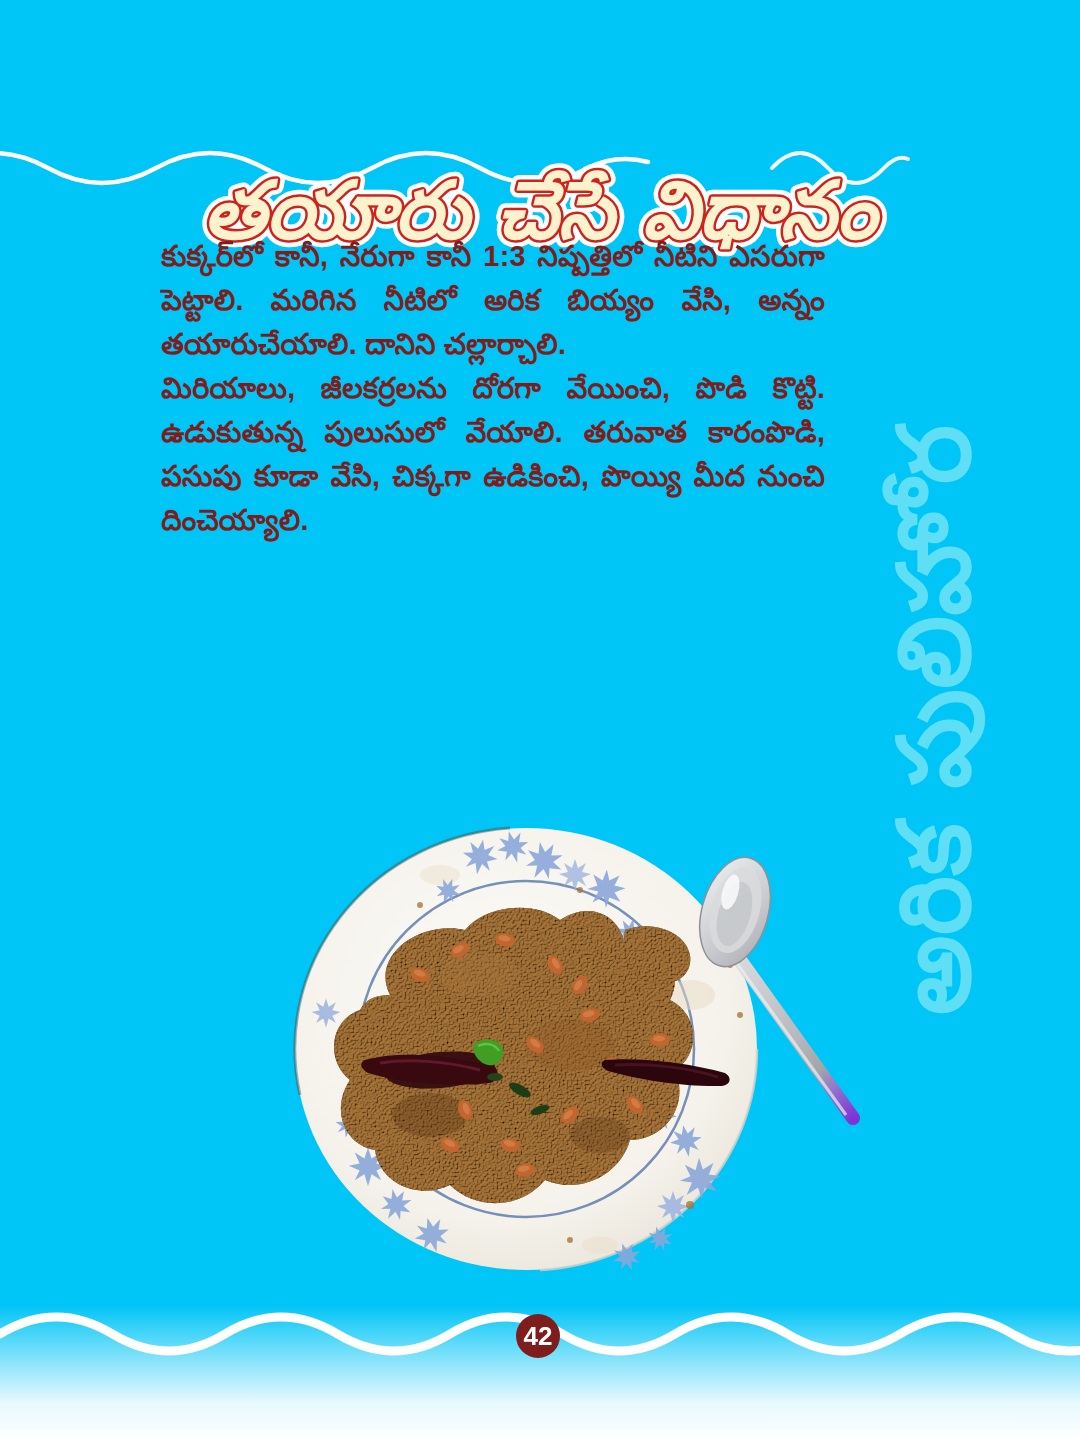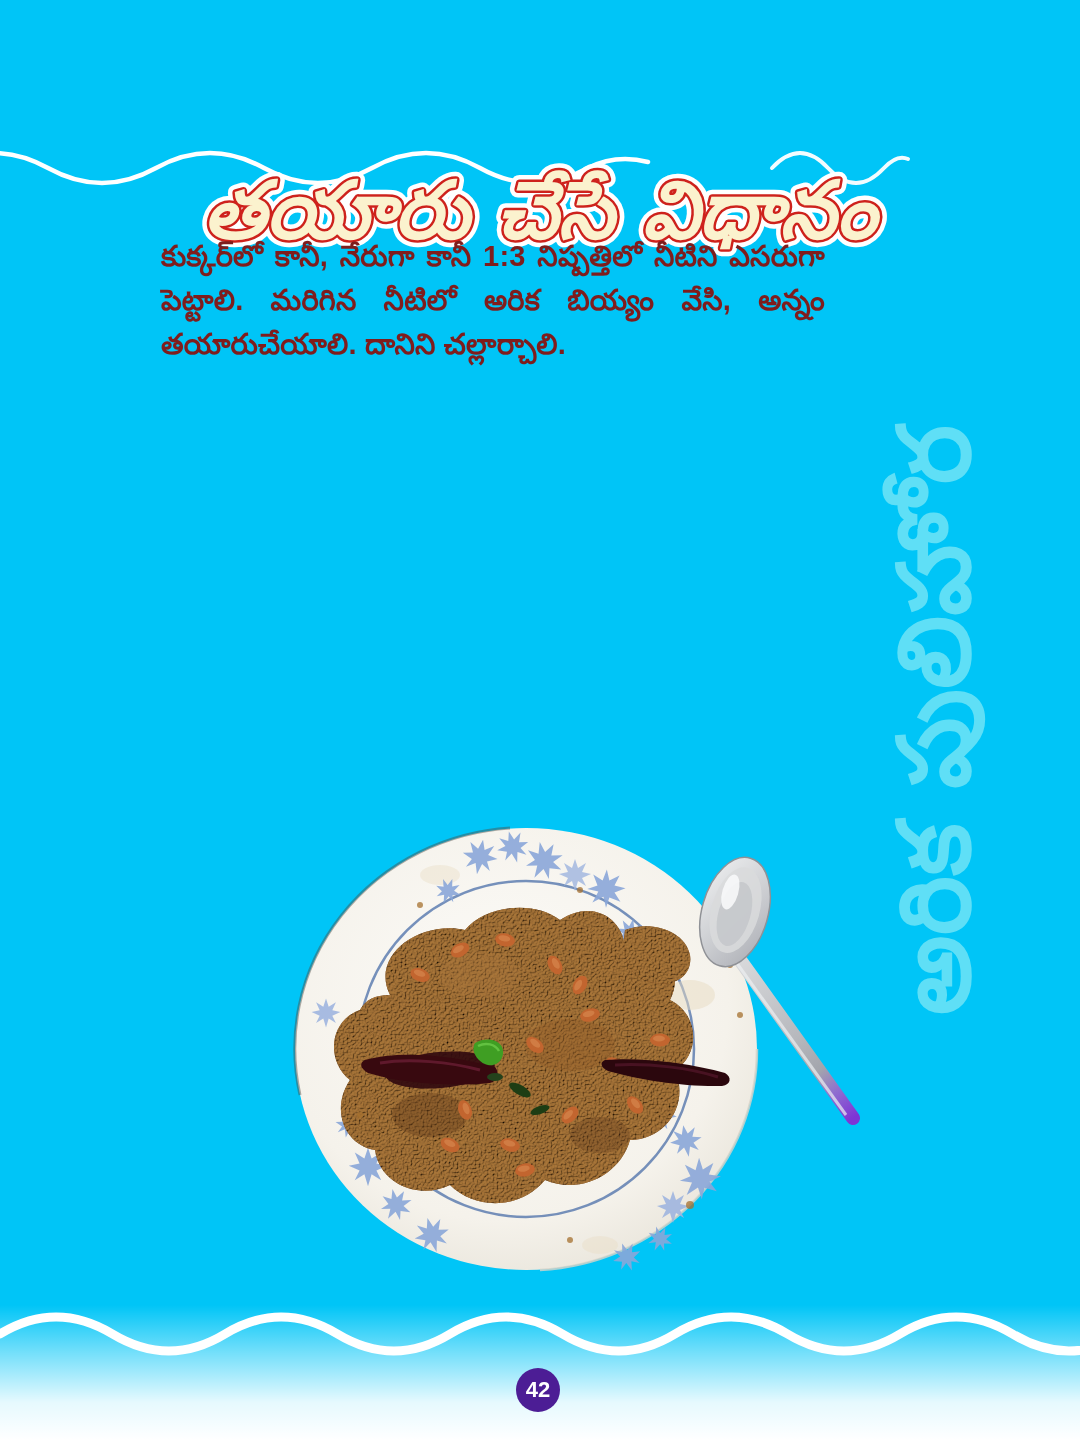--- a/index.html
+++ b/index.html
@@ -26,39 +26,40 @@
        font-family:"DejaVu Sans","Liberation Sans",sans-serif;white-space:nowrap;}
 
   
   .photo{position:absolute;left:270px;top:815px;width:600px;height:470px;}
 
   
   .bottom-fade{position:absolute;left:0;top:1305px;width:1080px;height:135px;z-index:1;
        background:linear-gradient(180deg,rgba(255,255,255,0) 0%,
                   rgba(255,255,255,.45) 35%,rgba(255,255,255,.9) 72%,#ffffff 100%);}
   .bottom-wave{position:absolute;left:0;top:1310px;width:1080px;height:60px;z-index:2;}
-  .page-badge{position:absolute;left:516px;top:1368px;width:44px;height:44px;z-index:3;
-       border-radius:50%;background:#4c1d95;color:#ffffff;font-size:22px;font-weight:bold;
+  .page-badge{position:absolute;left:516px;top:1314px;width:44px;height:44px;z-index:3;
+       border-radius:50%;background:#7f1d1d;color:#ffffff;font-size:26px;font-weight:bold;
        display:flex;align-items:center;justify-content:center;}
 </style>
 </head>
 <body>
 
 <svg class="top-wave" viewBox="0 0 1080 60" fill="none">
   <path d="M-60 22 Q -6 -8, 48 22 T 156 22 T 264 22 T 372 22 T 480 22 T 588 22 Q 616 8, 648 16" stroke="#FFFFFF" stroke-width="4.5" stroke-linecap="round"></path>
   <path d="M772 22 Q 800 -8, 828 22 Q 856 52, 884 22 Q 897 8, 908 13" stroke="#FFFFFF" stroke-width="4" stroke-linecap="round" opacity=".95"></path>
 </svg>
 
 <svg class="title-wrap" viewBox="0 0 1080 130">
   <text x="540" y="90" text-anchor="middle" fill="#FBF2CE" stroke="#FFFFFF" stroke-width="14" paint-order="stroke" stroke-linejoin="round">తయారు చేసే విధానం</text>
   <text x="540" y="90" text-anchor="middle" fill="#FBF2CE" stroke="#CE221C" stroke-width="5" paint-order="stroke" stroke-linejoin="round">తయారు చేసే విధానం</text>
 </svg>
 
 <div class="recipe">
   <p>కుక్కర్‌లో కానీ, నేరుగా కానీ 1:3 నిష్పత్తిలో నీటిని ఎసరుగా పెట్టాలి. మరిగిన నీటిలో అరిక బియ్యం వేసి, అన్నం తయారుచేయాలి. దానిని చల్లార్చాలి.</p>
+  <p>మిరియాలు, జీలకర్రలను దోరగా వేయించి, పొడి కొట్టి. ఉడుకుతున్న పులుసులో వేయాలి. తరువాత కారంపొడి, పసుపు కూడా వేసి, చిక్కగా ఉడికించి, పొయ్యి మీద నుంచి దించెయ్యాలి.</p>
 </div>
 
 <div class="side-label">అరిక పులిహోర</div>
 
 <svg class="photo" viewBox="0 0 600 470">
   <defs>
     <radialGradient id="plateGrad" cx="45%" cy="40%" r="65%">
       <stop offset="0%" stop-color="#FCFBF8"></stop>
       <stop offset="75%" stop-color="#F5F2EB"></stop>
       <stop offset="100%" stop-color="#E9E5DB"></stop>

